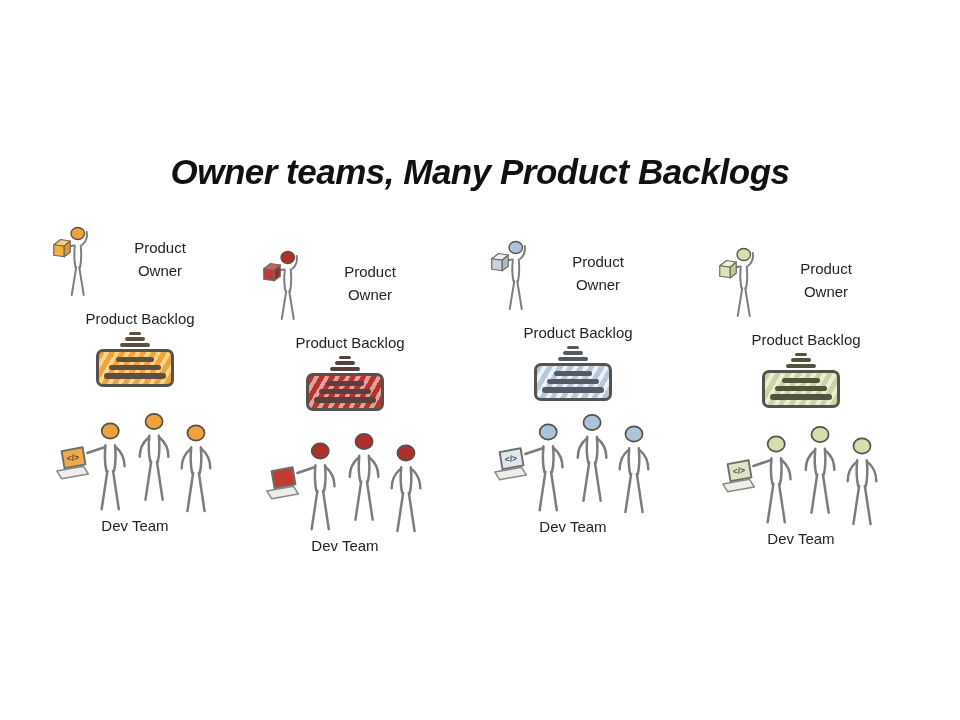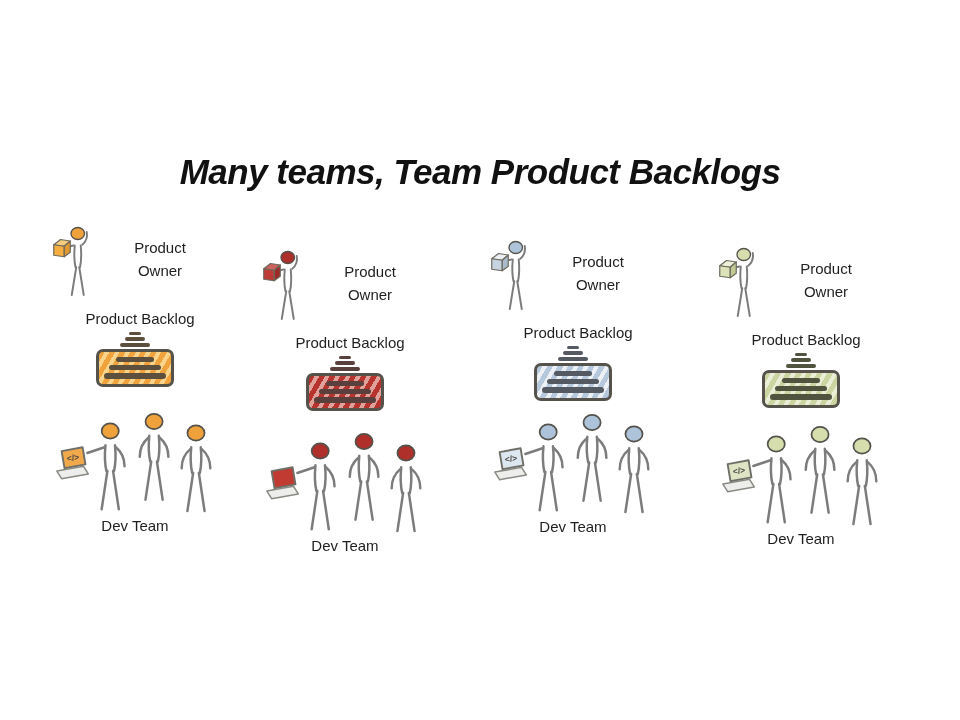--- a/index.html
+++ b/index.html
@@ -83,21 +83,21 @@
       <g stroke="#6E6A5E" stroke-width="1.6" stroke-linejoin="round">
         <path d="M3,25 L12,18 L25,20 L17,27 Z" fill="var(--cube-top)"></path>
         <path d="M3,25 L17,27 L17,41 L3,39 Z" fill="var(--cube)"></path>
         <path d="M17,27 L25,20 L25,35 L17,41 Z" fill="var(--cube-side)"></path>
       </g>
     </g>
   </defs>
 </svg>
 </div>
 
-<div class="slide-title">Many teams, Team Product Backlogs</div>
+<div class="slide-title">Owner teams, Many Product Backlogs</div>
 
 <div class="team t1" style="--head: #EFA23B; --cube: #F5AE3F; --cube-top: #F9CD7E; --cube-side: #E0992F; --hatch-a: #F0A23C; --hatch-b: #FBD48C; --bar: #5C4F3D; --screen: #F2A94C;">
   <div class="po-row">
     <svg class="po-svg" viewBox="0 0 60 96">
         <use href="#sm-po"></use>
       </svg>
     <div class="po-label">Product Owner</div>
   </div>
   <div class="pb-label">Product Backlog</div>
   <div class="backlog-icon">

